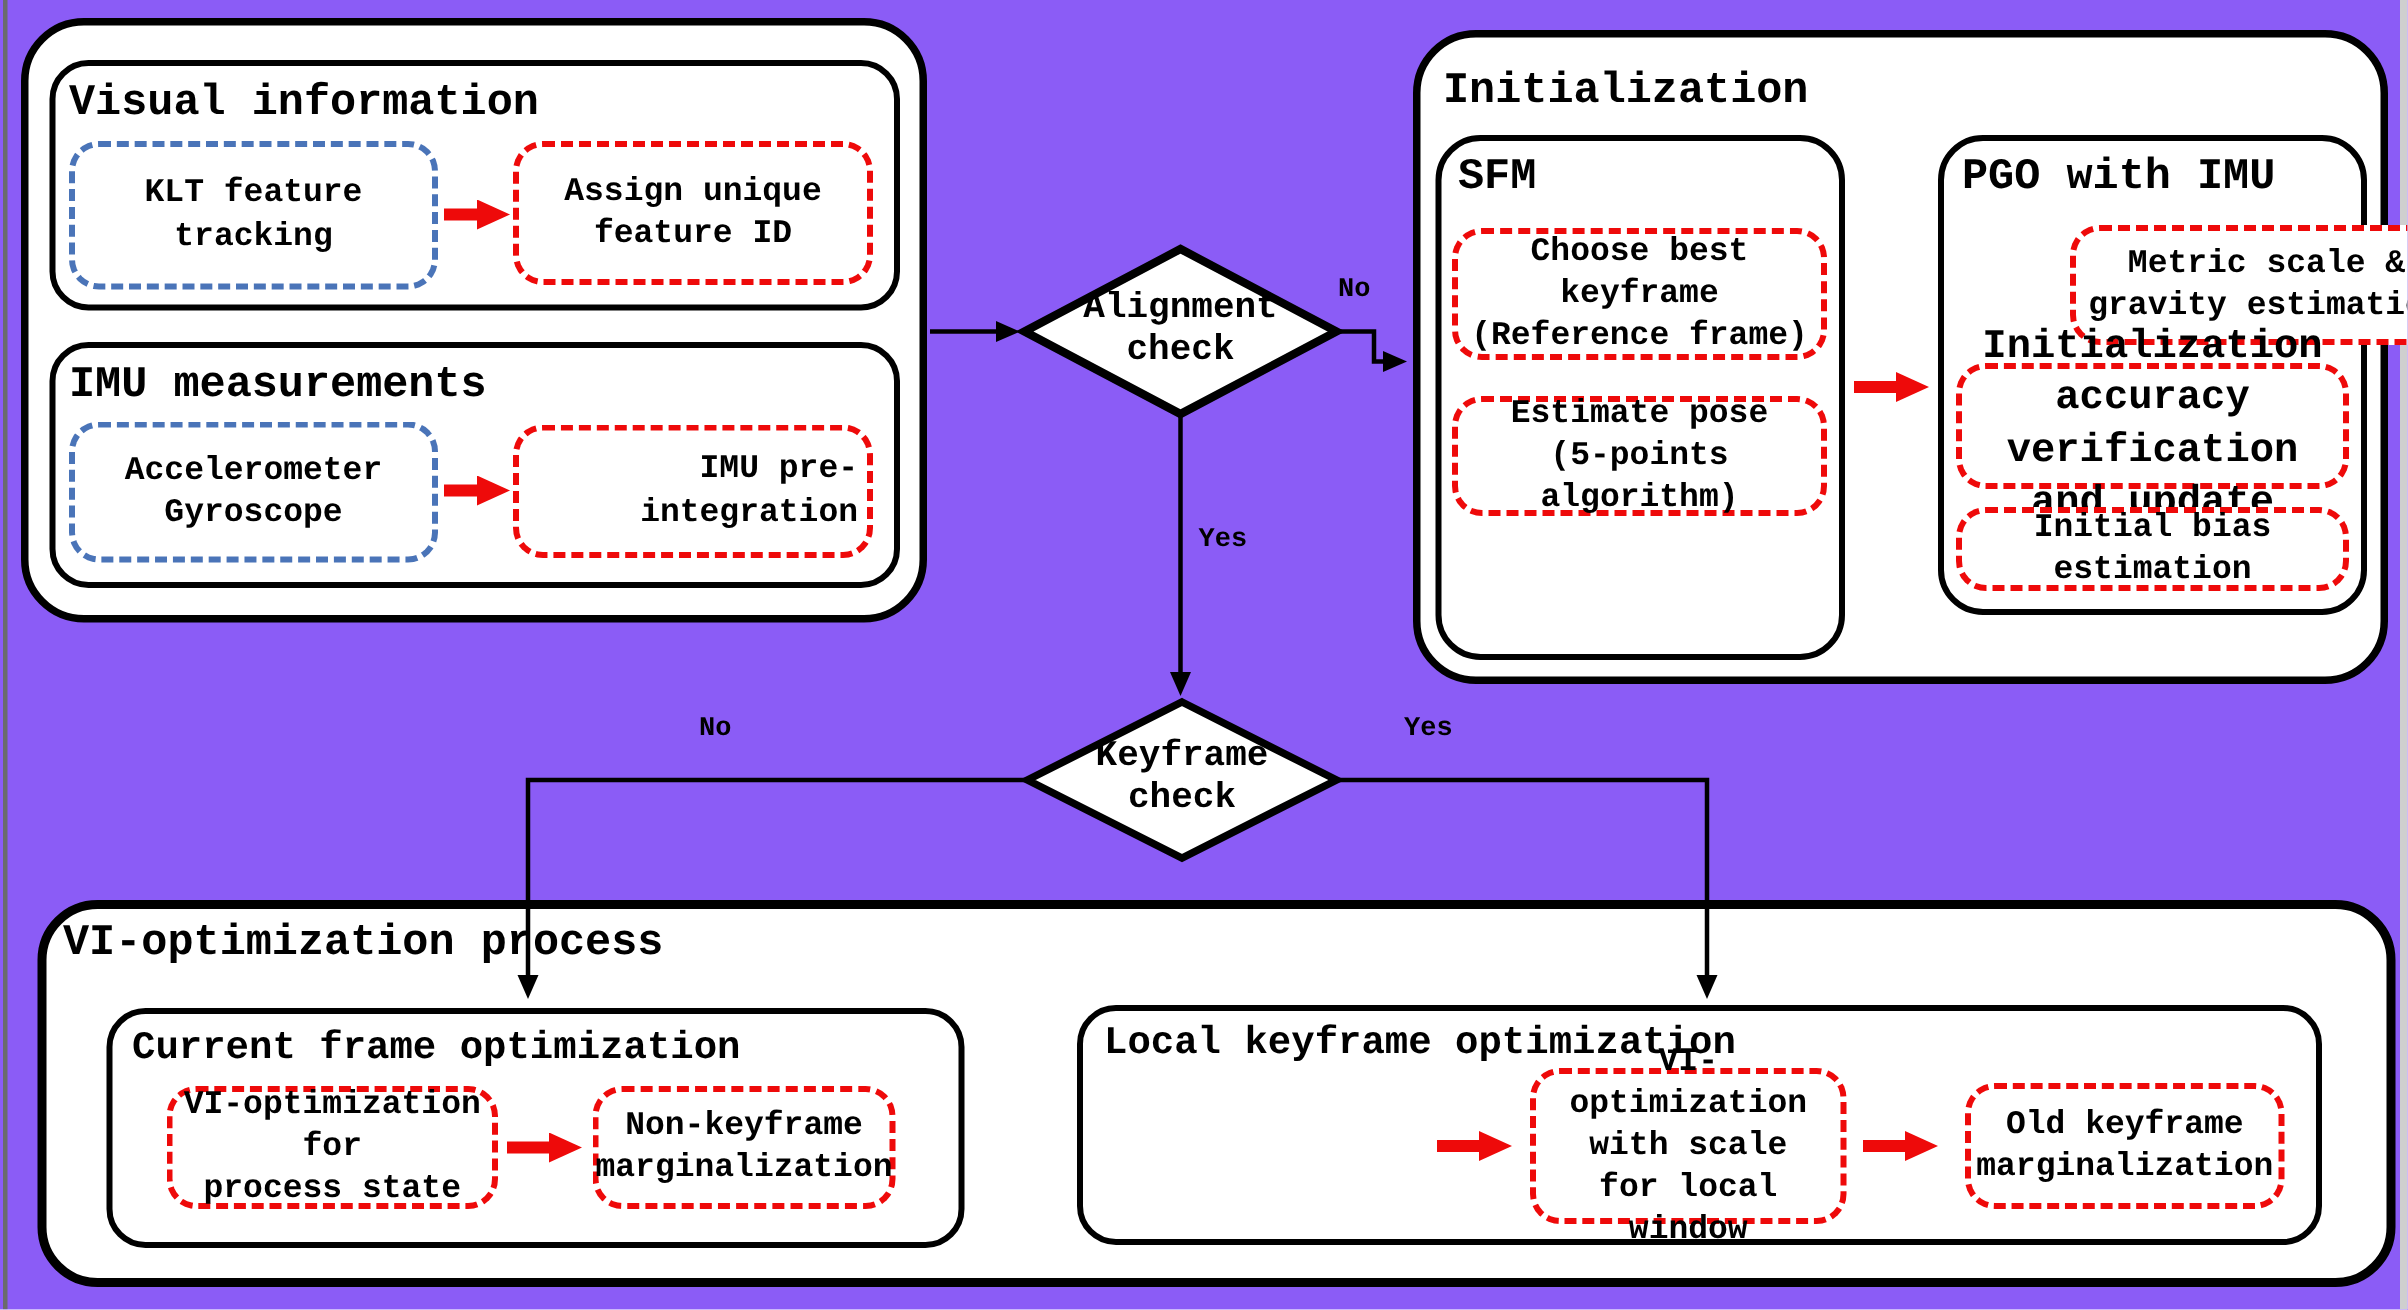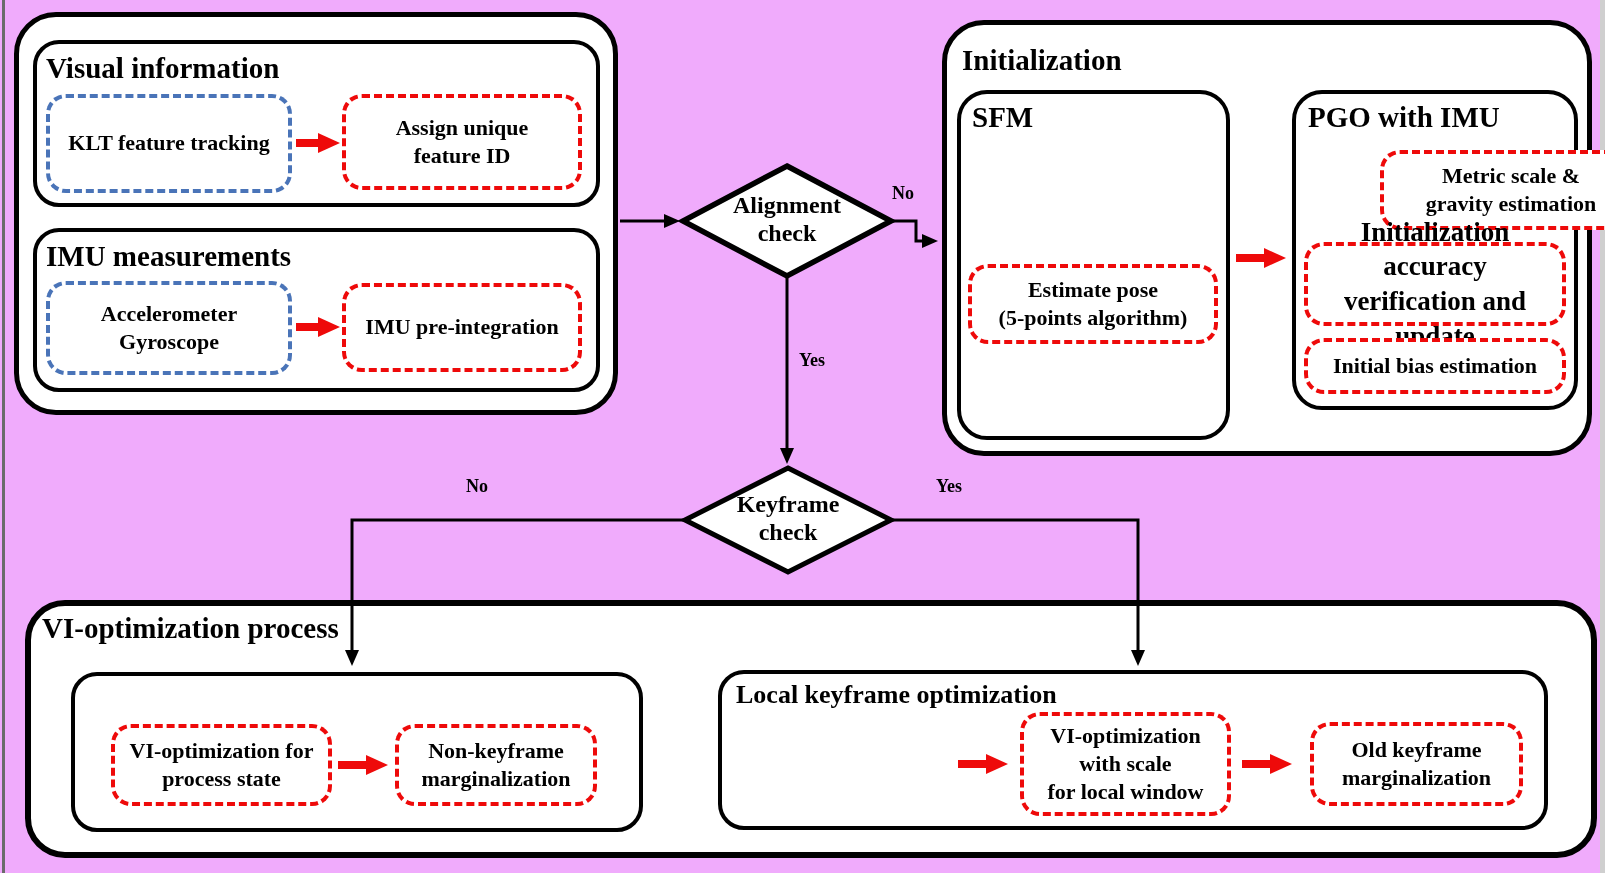--- a/index.html
+++ b/index.html
@@ -1,18 +1,18 @@
 <!DOCTYPE html>
 <html><head>
 <meta charset="utf-8">
 <style>
   html,body{margin:0;padding:0;background:#ffffff;}
   #canvas{
-    position:relative;width:1605px;height:873px;background:#f0abfc;
-    font-family:Liberation Serif, serif;font-weight:700;color:#000;
+    position:relative;width:1605px;height:873px;background:#8b5cf6;
+    font-family:Liberation Mono, monospace;font-weight:700;color:#000;
     overflow:hidden;
   }
   
   #left-edge{position:absolute;left:2px;top:0;width:3px;height:873px;background:#6b6b6b;}
   #right-edge{position:absolute;right:0;top:0;width:5px;height:873px;background:#cfcfcf;}
 
   .container{position:absolute;border:5px solid #000;border-radius:42px;background:#fff;box-sizing:border-box;z-index:1;}
   .subbox{position:absolute;border:4px solid #000;border-radius:26px;background:#fff;box-sizing:border-box;z-index:2;}
   .step{
     position:absolute;border:4px dashed;border-radius:20px;background:#fff;box-sizing:border-box;z-index:3;
@@ -96,20 +96,22 @@
   <div class="title" id="imu-title">IMU measurements</div>
   <div class="step blue" id="accel-box">Accelerometer
 Gyroscope</div>
   <div class="step red" id="preint-box">IMU pre-integration</div>
 
   <div class="container" id="init-container"></div>
   <div class="title" id="init-title">Initialization</div>
 
   <div class="subbox" id="sfm-box"></div>
   <div class="title" id="sfm-title">SFM</div>
+  <div class="step red" id="sfm-step-0">Choose best keyframe
+(Reference frame)</div>
   <div class="step red" id="sfm-step-1">Estimate pose
 (5-points algorithm)</div>
 
   <div class="subbox" id="pgo-box"></div>
   <div class="title" id="pgo-title">PGO with IMU</div>
   <div class="step red" id="pgo-step-0">Metric scale &amp;
 gravity estimation</div>
   <div class="step red" id="pgo-step-1">Initialization accuracy
 verification and update</div>
   <div class="step red" id="pgo-step-2">Initial bias estimation</div>
@@ -147,20 +149,21 @@
 check</div>
   <div class="branch-label" id="align-no-label">No</div>
   <div class="branch-label" id="align-yes-label">Yes</div>
   <div class="branch-label" id="kf-no-label">No</div>
   <div class="branch-label" id="kf-yes-label">Yes</div>
 
   <div class="container" id="vi-container"></div>
   <div class="title" id="vi-title">VI-optimization process</div>
 
   <div class="subbox" id="cf-box"></div>
+  <div class="subtitle" id="cf-title">Current frame optimization</div>
   <div class="step red" id="cf-step-0">VI-optimization for
 process state</div>
   <div class="step red" id="cf-step-1">Non-keyframe
 marginalization</div>
 
   <div class="subbox" id="lk-box"></div>
   <div class="subtitle" id="lk-title">Local keyframe optimization</div>
   <div class="step red" id="lk-step-1">VI-optimization
 with scale
 for local window</div>

